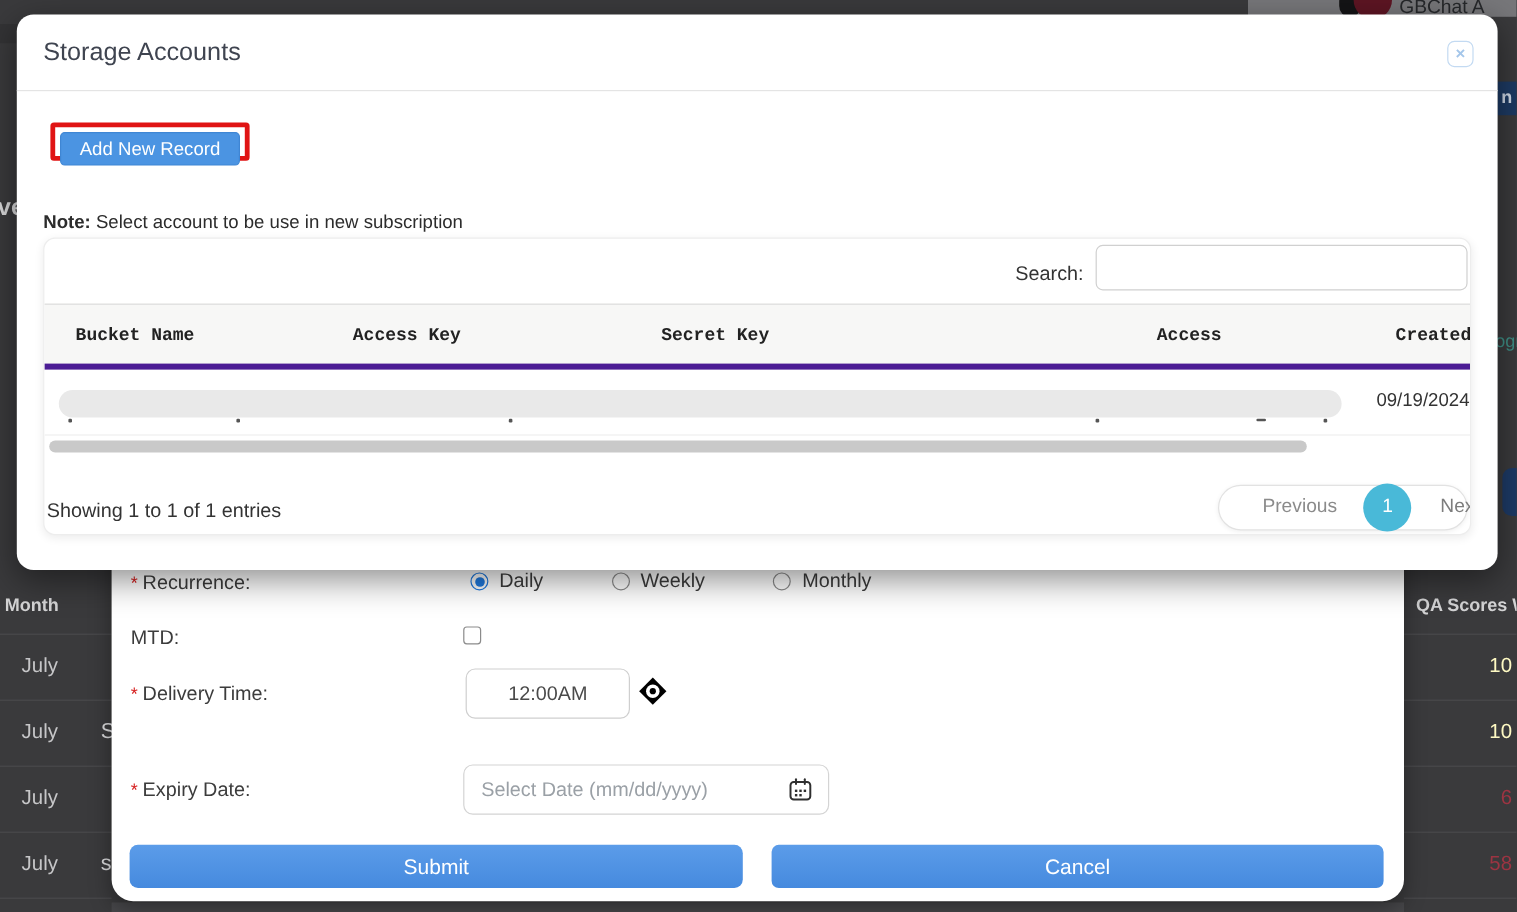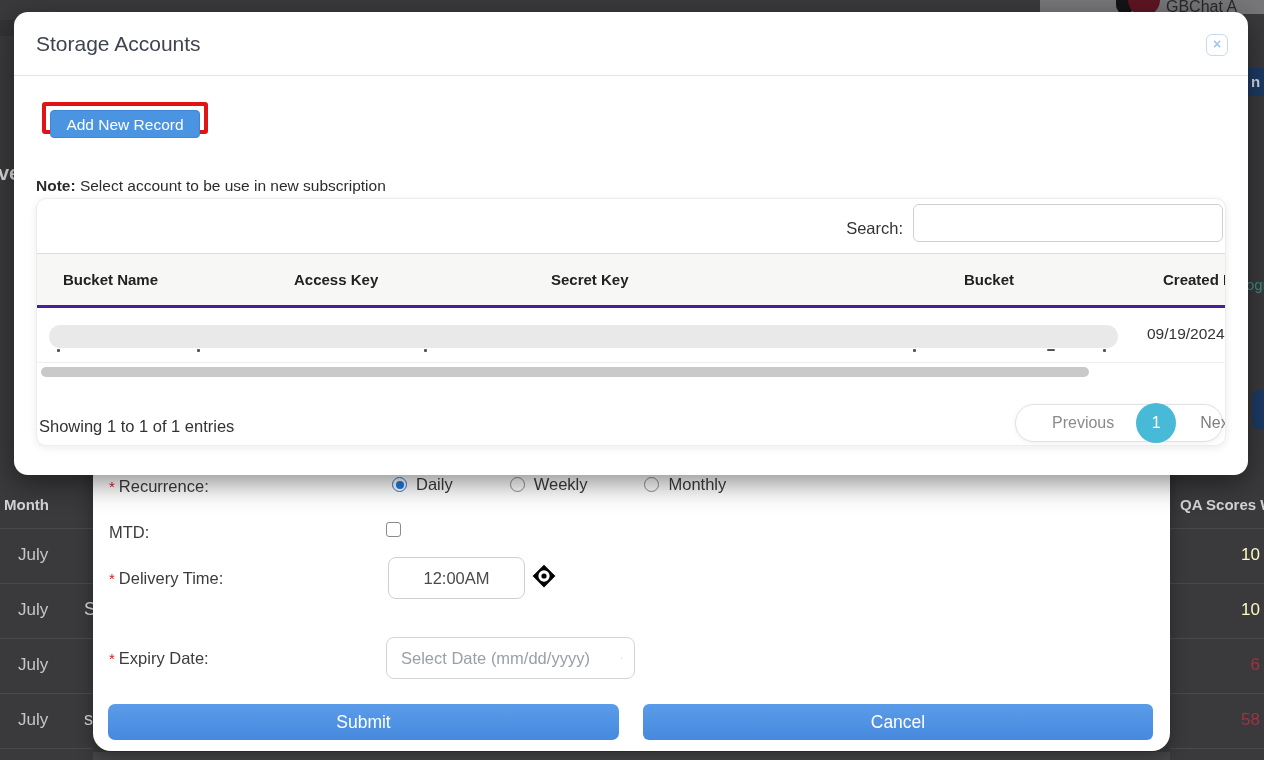--- a/index.html
+++ b/index.html
@@ -48,21 +48,21 @@
   .radio-circ.sel { border-color:#1f7ae0; }
   .radio-circ.sel::after { content:""; position:absolute; left:2.5px; top:2.5px; width:8px; height:8px;
     border-radius:50%; background:#1f7ae0; }
   .radio-label { font-size:16.5px; color:#3c3c3c; }
   .checkbox { position:absolute; left:277px; top:-1px; width:15px; height:15px; border:1.5px solid #8b8b8b;
     border-radius:3px; background:#fff; }
   .time-input { position:absolute; left:279px; top:-12px; width:137px; height:42px; border:1px solid #cfcfcf;
     border-radius:8px; font-size:16.5px; color:#4a4a4a; text-align:center;
     font-family:"Liberation Sans", sans-serif; }
   .time-icon { position:absolute; left:422px; top:-6px; width:26px; height:26px; }
-  .date-input-wrap { position:absolute; left:277px; top:-12px; width:249px; height:42px; border:1px solid #d4d4d4;
+  .date-input-wrap { position:absolute; left:277px; top:-12px; width:305px; height:42px; border:1px solid #d4d4d4;
     border-radius:8px; display:flex; align-items:center; padding:0 12px 0 14px; }
   .date-input { border:none; outline:none; flex:1; font-size:16.5px; color:#444;
     font-family:"Liberation Sans", sans-serif; }
   .date-input::placeholder { color:#9aa0a6; }
   .btn-primary { position:absolute; height:36px; background:linear-gradient(#5b9ce9,#468ade);
     border:none; border-radius:6px; color:#ffffff; font-size:17.5px; text-align:center; line-height:36px;
     font-family:"Liberation Sans", sans-serif; cursor:pointer; }
 
   
   .storage-modal { position:absolute; left:14px; top:12px; width:1234px; height:463px; background:#ffffff;
@@ -79,21 +79,21 @@
     text-align:center; font-family:"Liberation Sans", sans-serif; cursor:pointer; padding:0; }
   .sm-note { position:absolute; left:22px; top:165px; font-size:15.5px; color:#2c2c2c; }
   .sm-note b { font-weight:700; }
 
   .table-card { position:absolute; left:22px; top:186px; width:1190px; height:248px; background:#fff;
     border:1px solid #ededed; border-radius:10px; box-shadow:0 2px 8px rgba(0,0,0,.08); overflow:hidden; }
   .search-label { position:absolute; right:322px; top:20px; font-size:16.5px; color:#333; }
   .search-input { position:absolute; right:2px; top:5px; width:310px; height:38px; border:1px solid #d0d0d0;
     border-radius:6px; font-size:15px; padding:0 10px; font-family:"Liberation Sans", sans-serif; }
   .thead { position:absolute; left:0; top:54px; width:100%; height:55px; background:#f7f7f6;
-    border-top:1px solid #dcdcdc; border-bottom:3px solid #4c1d95; }
+    border-top:1px solid #dcdcdc; border-bottom:5px solid #4c1d95;font-family:Liberation Mono, monospace; }
   .th { position:absolute; top:17px; font-size:15px; font-weight:700; color:#222; white-space:nowrap; }
   .trow { position:absolute; left:0; top:110px; width:100%; height:54px; background:#fff;
     border-bottom:1px solid #efefef; }
   .redact-pill { position:absolute; left:12px; top:16px; width:1069px; height:23px; background:#e9e9e9;
     border-radius:12px; }
   .speck { position:absolute; top:40px; width:3px; height:3px; background:#555; border-radius:1px; }
   .row-date { position:absolute; left:1110px; top:16px; font-size:15.5px; color:#333; white-space:nowrap; }
   .hscroll { position:absolute; left:4px; top:168px; width:1048px; height:10px; background:#c9c9c9;
     border-radius:5px; }
   .showing { position:absolute; left:2px; top:218px; font-size:16.5px; color:#333; }
@@ -219,21 +219,21 @@
     </div>
 
     <div class="table-card">
       <span class="search-label">Search:</span>
       <input class="search-input" style="">
 
       <div class="thead">
         <span class="th" style="left:26px;">Bucket Name</span>
         <span class="th" style="left:257px;">Access Key</span>
         <span class="th" style="left:514px;">Secret Key</span>
-        <span class="th" style="left:927px;">Bucket</span>
+        <span class="th" style="left:927px;">Access</span>
         <span class="th" style="left:1126px;">Created Date</span>
       </div>
 
       <div class="trow">
         <div class="redact-pill"></div>
         <span class="speck" style="left:20px;"></span>
         <span class="speck" style="left:160px;"></span>
         <span class="speck" style="left:387px;"></span>
         <span class="speck" style="left:876px;"></span>
         <span class="speck" style="left:1010px; width:8px; height:2px;"></span>

